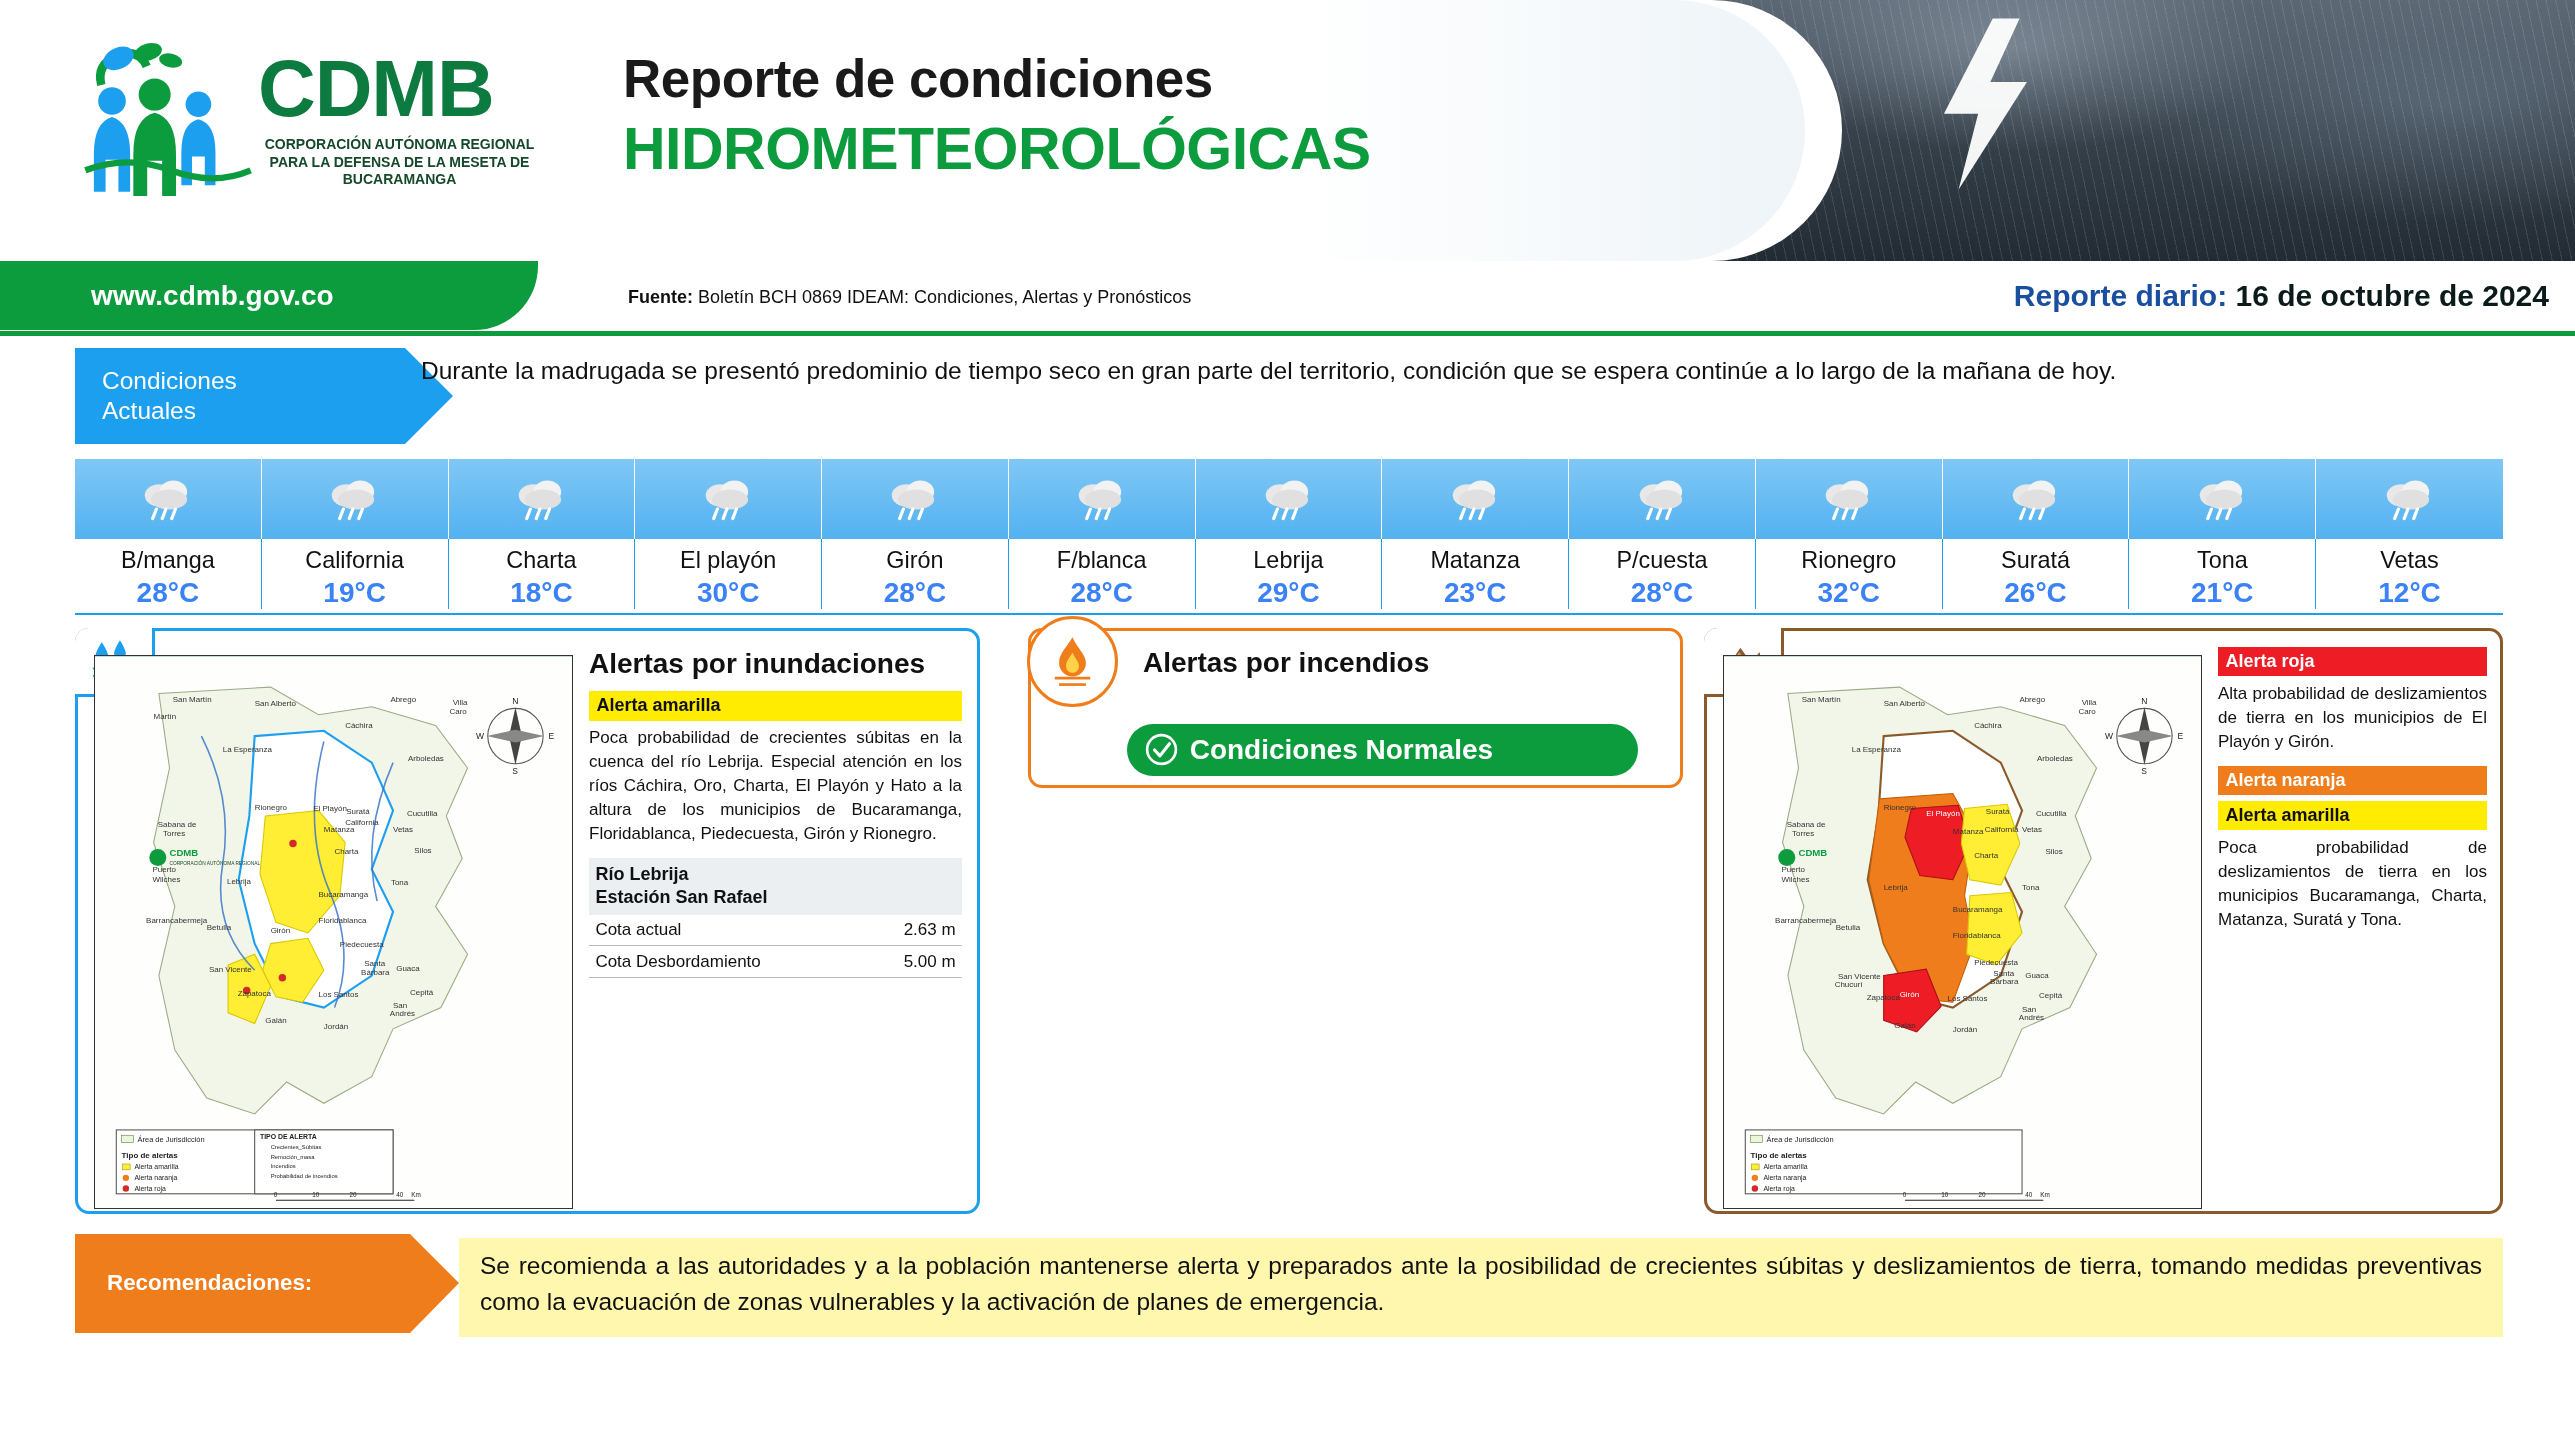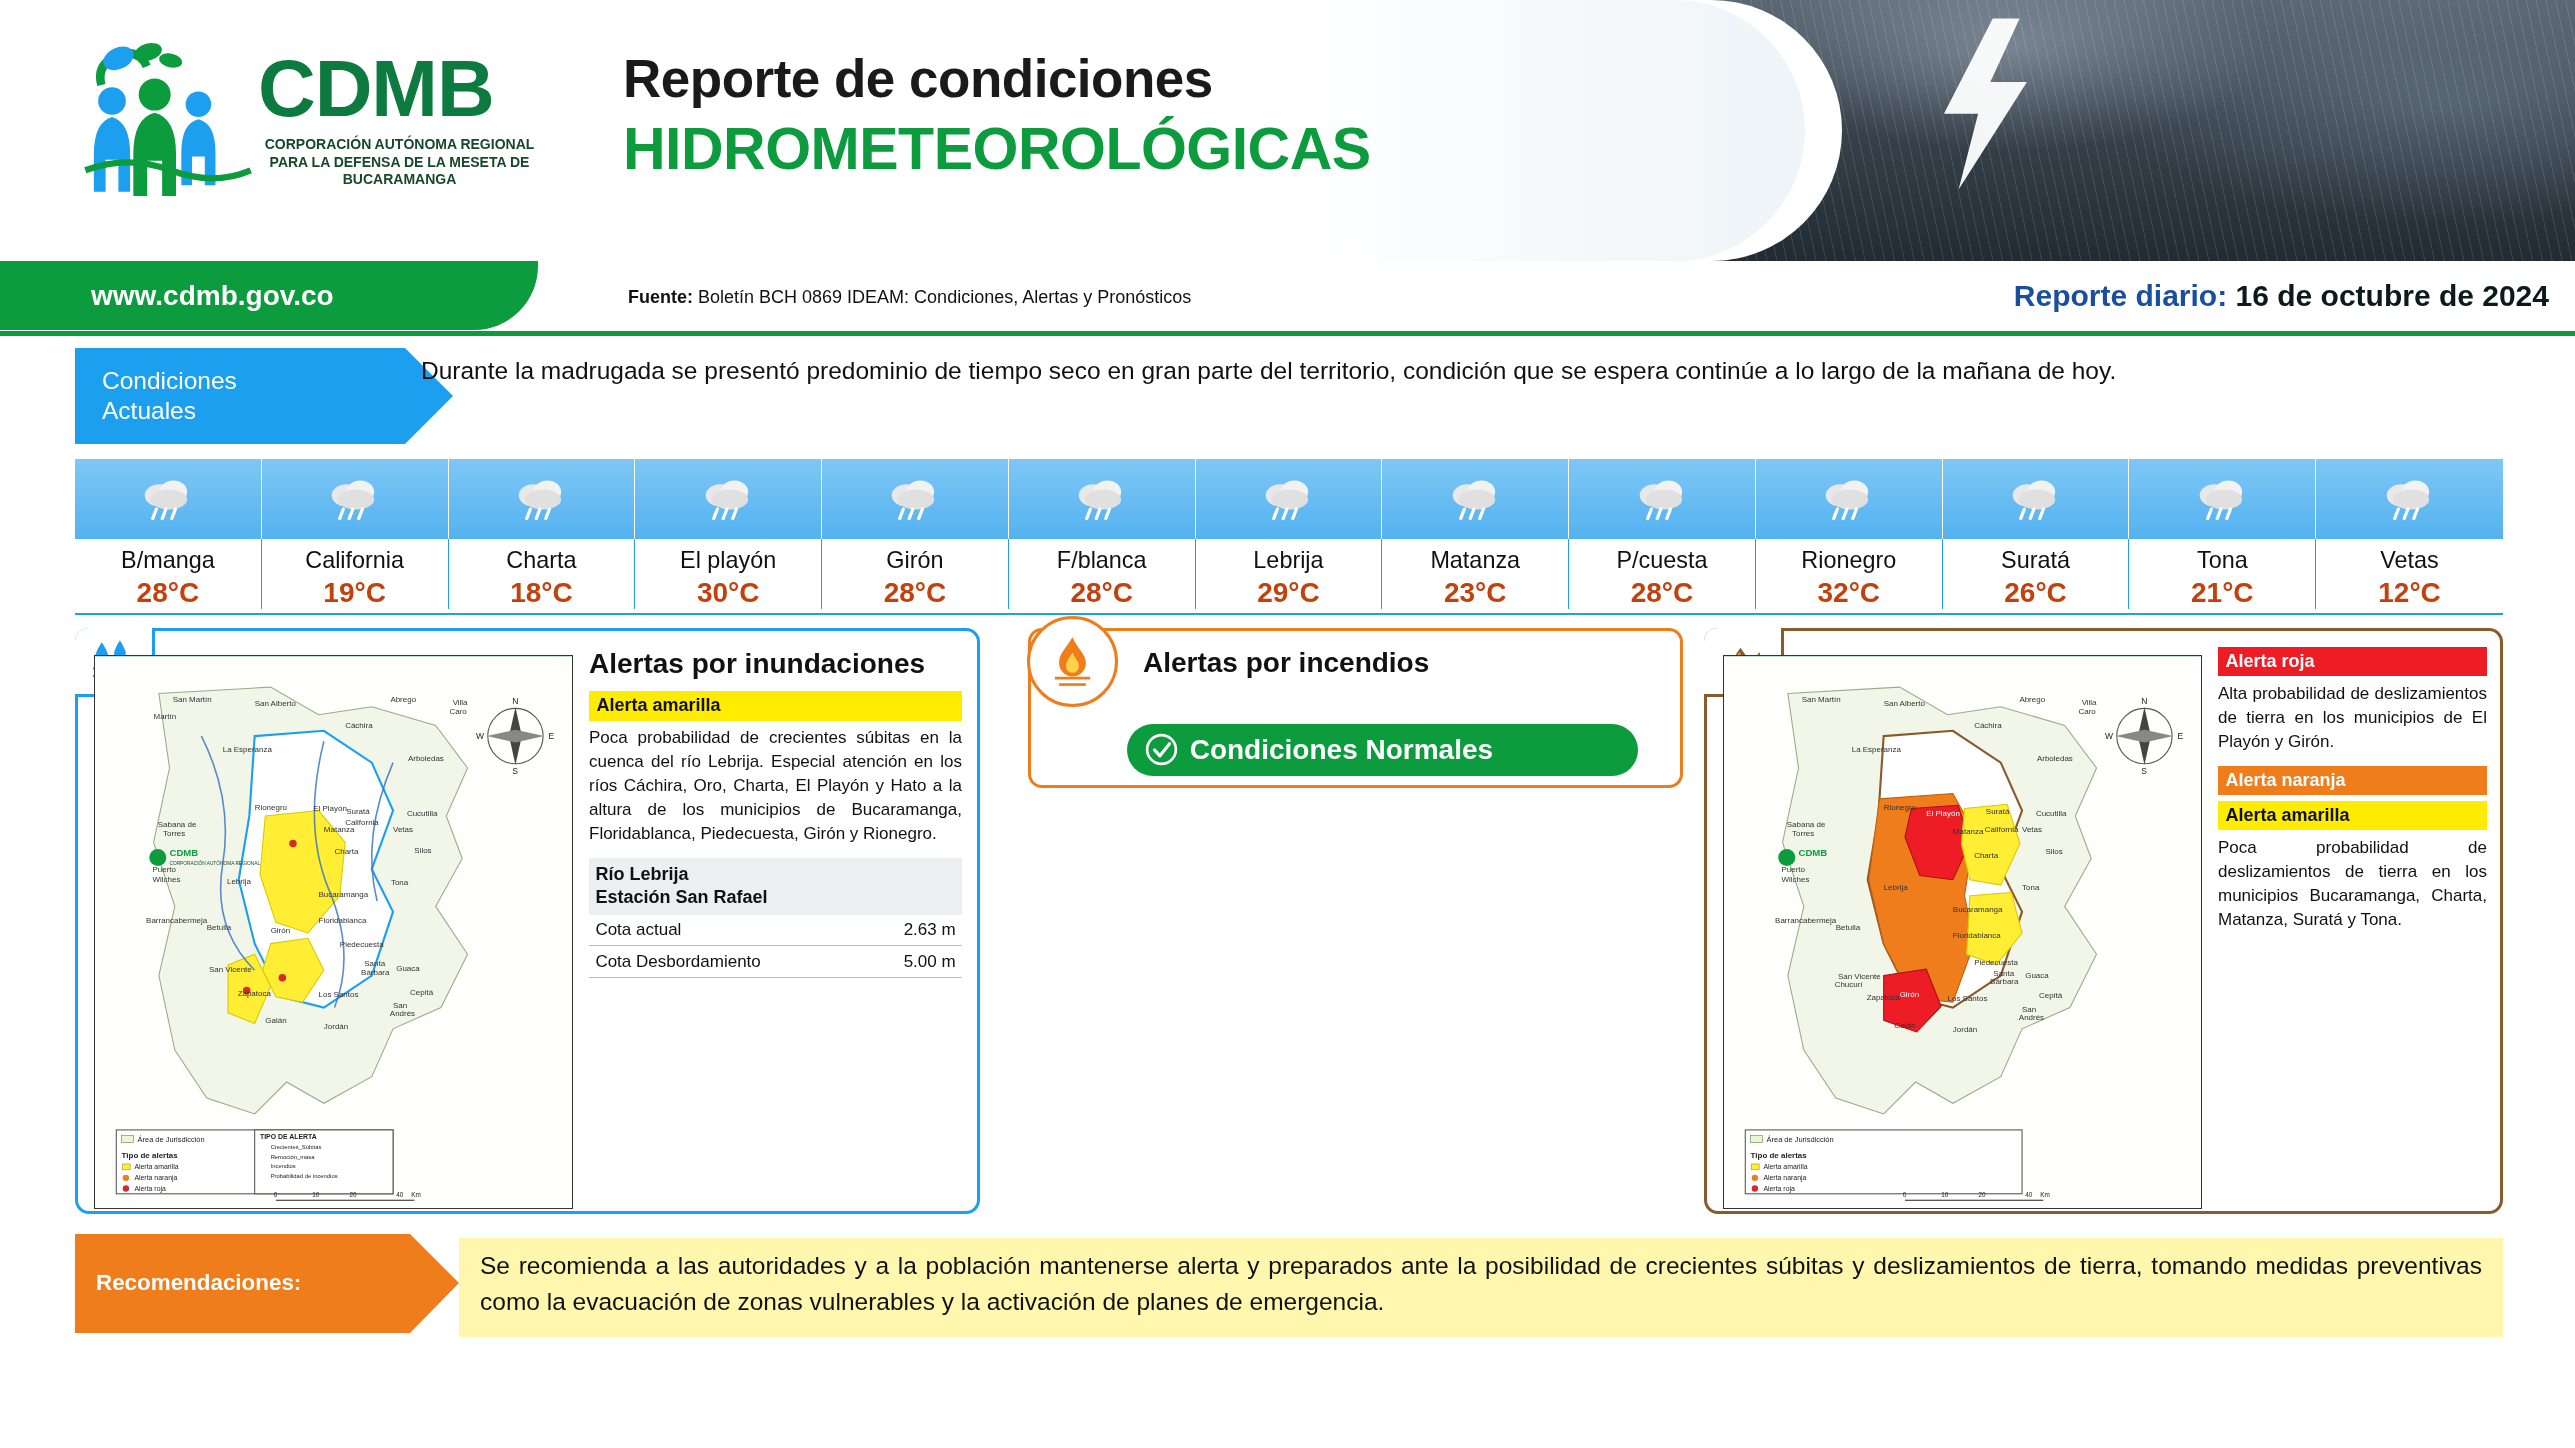--- a/index.html
+++ b/index.html
@@ -146,21 +146,21 @@
   .temp-icon-wrap {
     background: linear-gradient(180deg,#7fc7f5 0%, #53b2f0 100%);
     height: 80px;
     display: flex; align-items: center; justify-content: center;
     border-right: 1.6px solid #ffffff;
   }
   .temp-cell:last-child .temp-icon-wrap { border-right: none; }
   .temp-body { border-right: 1.6px solid #1d9ff0; padding-top: 7.5px; }
   .temp-cell:last-child .temp-body { border-right: none; }
   .temp-name { font-size: 23.4px; color: #111; }
-  .temp-val { font-size: 28px; font-weight: bold; color: #c2410c; margin-top: 3.2px; }
+  .temp-val { font-size: 28px; font-weight: bold; color: #3b82f6; margin-top: 3.2px; }
 
   
   .panels {
     position: relative;
     margin: 12.8px 75px 0 75px;
     width: 2428px;
     height: 591px;
   }
   .panel {
     position: absolute;
@@ -265,21 +265,21 @@
     position: relative;
     margin: 15px 75px 0 75px;
     width: 2428px;
     height: 104px;
   }
   .recom-tag {
     position: absolute; left: 0; top: 0;
     width: 335px; height: 99px;
     background: #f07d1b;
     color: #ffffff; font-size: 22.4px; font-weight: bold;
-    display: flex; align-items: center; padding-left: 21px;
+    display: flex; align-items: center; padding-left: 32px;
   }
   .recom-tag::after {
     content:"";
     position: absolute; left: 335px; top: 0;
     border-top: 49px solid transparent;
     border-bottom: 50px solid transparent;
     border-left: 49px solid #f07d1b;
   }
   .recom-body {
     position: absolute; left: 384px; top: 4px;

